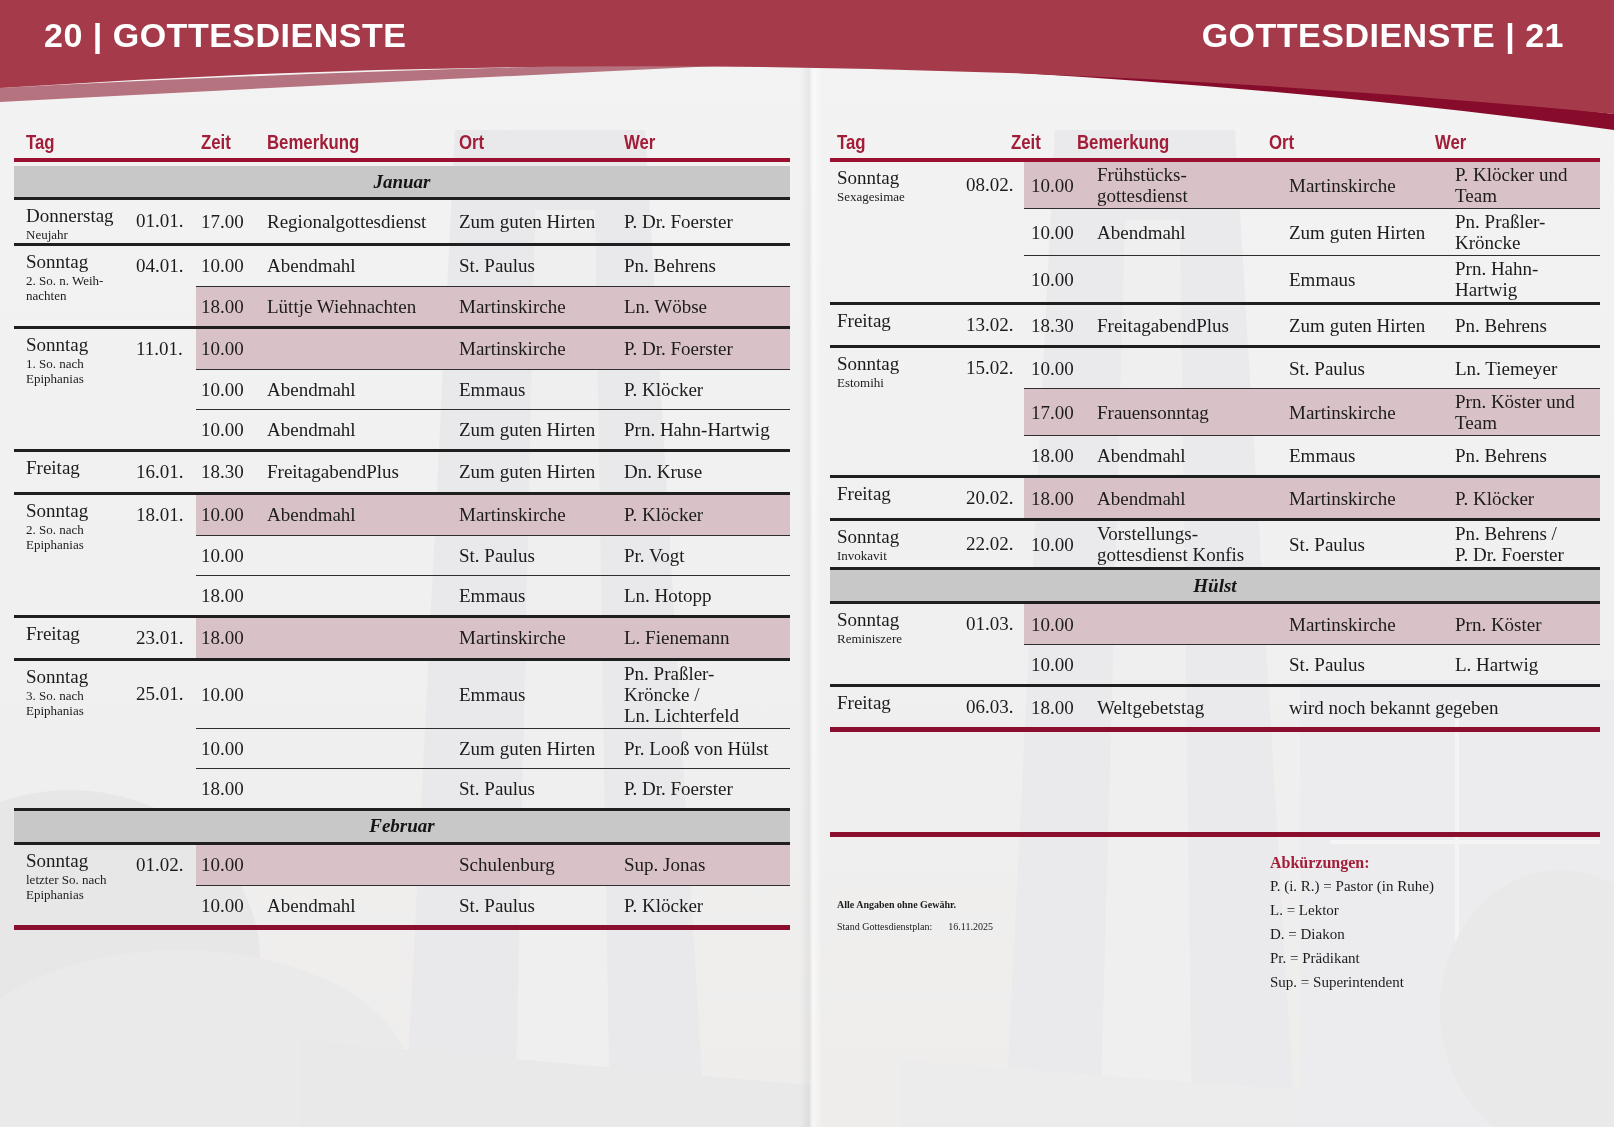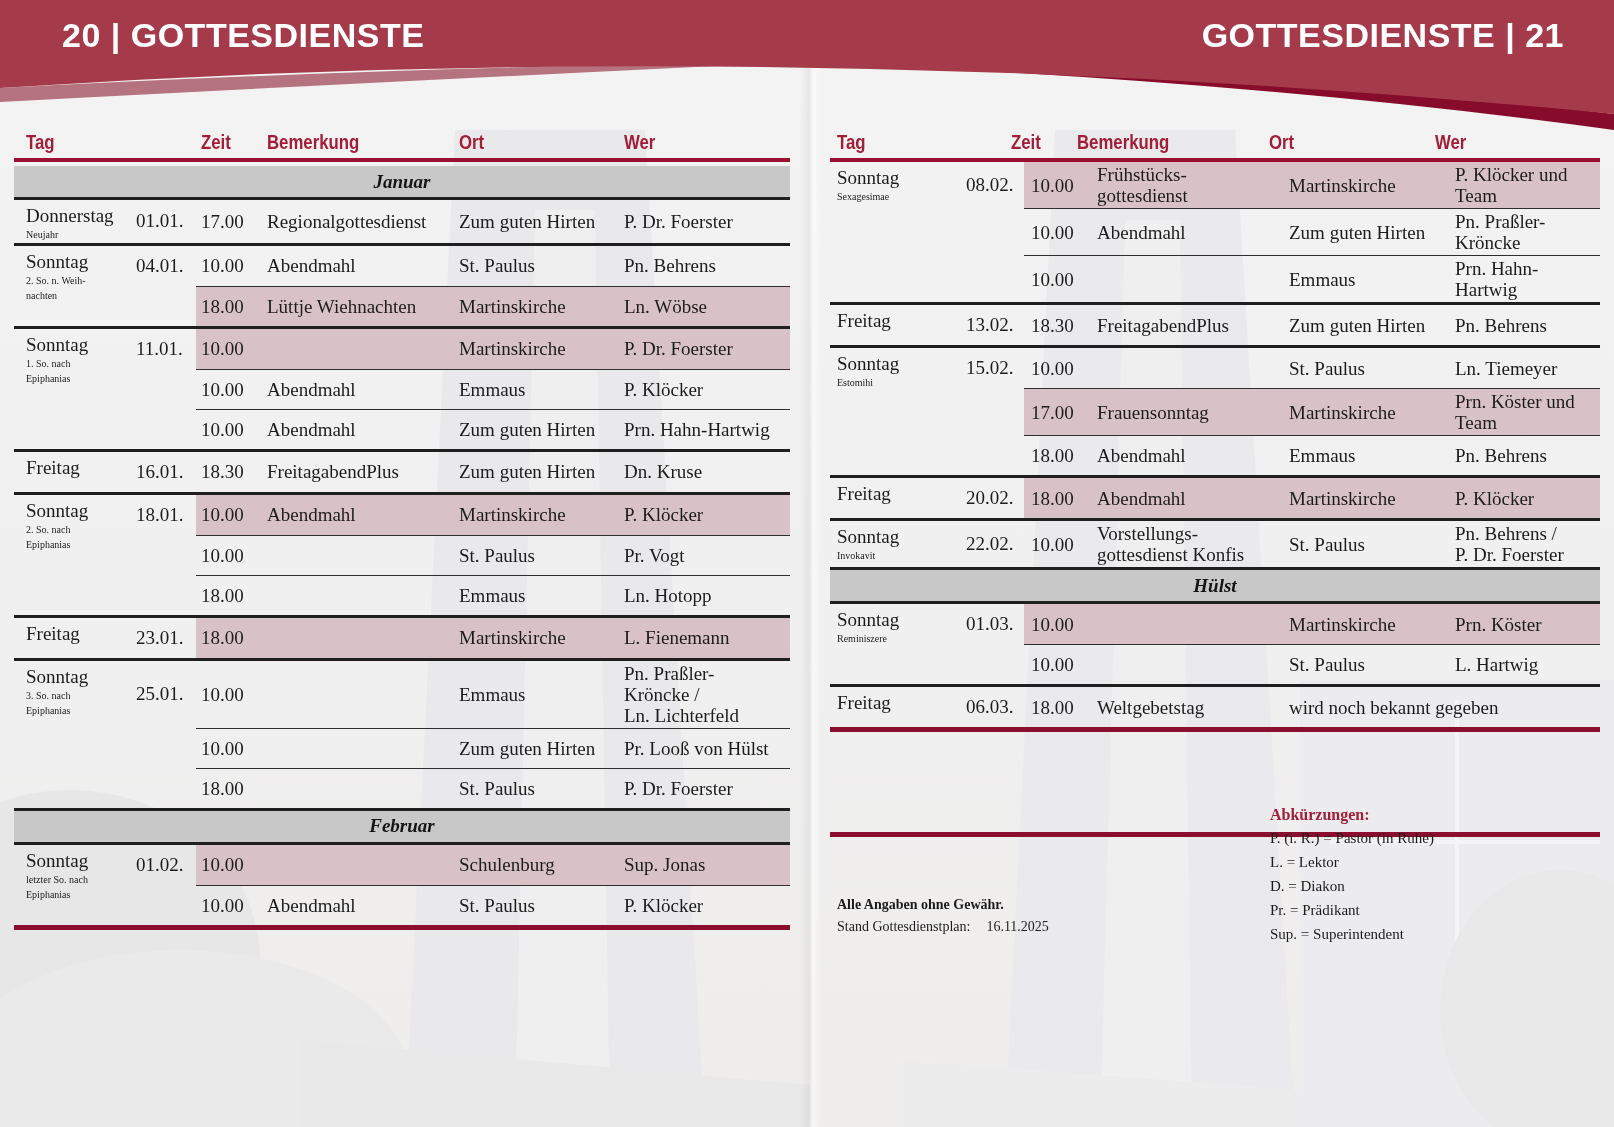--- a/index.html
+++ b/index.html
@@ -9,21 +9,21 @@
     font-family:"Liberation Serif",serif;color:#1c1c1c;
   }
   
   .bgart{position:absolute;left:0;top:0;z-index:0;}
   .gutter{position:absolute;left:800px;top:60px;width:22px;height:1067px;z-index:1;
     background:linear-gradient(90deg,rgba(0,0,0,0) 0%,rgba(0,0,0,0.05) 40%,rgba(255,255,255,0.55) 60%,rgba(0,0,0,0) 100%);}
   
   .banner{position:absolute;left:0;top:0;width:1614px;height:140px;z-index:2;}
   .banner-title{position:absolute;top:16px;z-index:3;color:#ffffff;
     font-family:"Liberation Sans",sans-serif;font-weight:bold;font-size:34px;letter-spacing:.5px;white-space:nowrap;}
-  .banner-title.left{left:62px;}
+  .banner-title.left{left:44px;}
   .banner-title.right{right:50px;}
   
   .page-table{position:absolute;top:122px;z-index:2;}
   .t-left{left:14px;width:776px;
     --w-tag:122px;--w-date:60px;--w-zeit:66px;--w-bem:192px;--w-ort:165px;--pad-tag:12px;--pad:5px;}
   .t-right{left:830px;width:770px;
     --w-tag:112px;--w-date:62px;--w-zeit:66px;--w-bem:192px;--w-ort:166px;--pad-tag:7px;--pad:7px;}
   .cols-header{display:flex;height:32px;align-items:flex-end;padding-bottom:4px;border-bottom:4px solid #9b1031;}
   .hcell{box-sizing:border-box;}
   .hlabel{display:inline-block;transform:scaleX(.86);transform-origin:left bottom;
@@ -36,38 +36,38 @@
   .col-wer{flex:1;padding-left:var(--pad);box-sizing:border-box;}
   .tbody{border-bottom:5px solid #8c0e2e;}
   .month-band{position:relative;height:31px;background:#c9c8c9;border-bottom:3px solid #1f1f1f;border-top:3px solid #1f1f1f;
     display:flex;align-items:center;justify-content:center;}
   .month-band.first{border-top:none;margin-top:4px;}
   .month-label{font-weight:bold;font-style:italic;font-size:19px;color:#151515;}
   .group{display:flex;border-top:3px solid #1f1f1f;}
   .group.no-top{border-top:none;}
   .tag-cell{padding-top:5px;}
   .day-name{font-size:19px;line-height:22px;}
-  .day-sub{font-size:10px;line-height:15.5px;white-space:pre-line;}
+  .day-sub{font-size:13px;line-height:15.5px;white-space:pre-line;}
   .rows{flex:1;display:flex;flex-direction:column;}
   .subrow{display:flex;flex:1;}
   .date-cell{width:var(--w-date);display:flex;align-items:center;font-size:19px;box-sizing:border-box;}
   .t-right .date-cell{padding-left:4px;margin-left:20px;}
   .inner{flex:1;display:flex;align-items:center;min-height:40px;padding:2px 0;box-sizing:border-box;}
   .inner.pink{background:#d9c2c7;}
   .inner.sep{border-top:1.5px solid #2e2e2e;}
   .inner .cell{font-size:19px;line-height:21px;}
   .pre{white-space:pre-line;}
   .ort-span{flex:1;padding-left:var(--pad);white-space:nowrap;}
   
   .footer-rule{position:absolute;left:830px;top:832px;width:770px;height:5px;background:#8c0e2e;z-index:2;}
-  .footer-note{position:absolute;left:837px;top:894px;font-size:14px;line-height:22px;z-index:2;}
+  .footer-note{position:absolute;left:837px;top:894px;font-size:10px;line-height:22px;z-index:2;}
   .footer-note .b{font-weight:bold;}
   .stand-line{display:flex;}
   .stand-date{margin-left:16px;}
-  .abbr{position:absolute;left:1270px;top:804px;z-index:2;font-size:15px;line-height:24px;}
+  .abbr{position:absolute;left:1270px;top:852px;z-index:2;font-size:15px;line-height:24px;}
   .abbr-title{color:#a21d37;font-weight:bold;font-size:16px;line-height:22px;}
   .abbr-cols{display:flex;flex-direction:column;}
   .abbr-col1{width:171px;}
 </style>
 </head>
 <body>
 
 <div class="spread">
 
   <svg class="bgart" width="1614" height="1127" aria-hidden="true">

